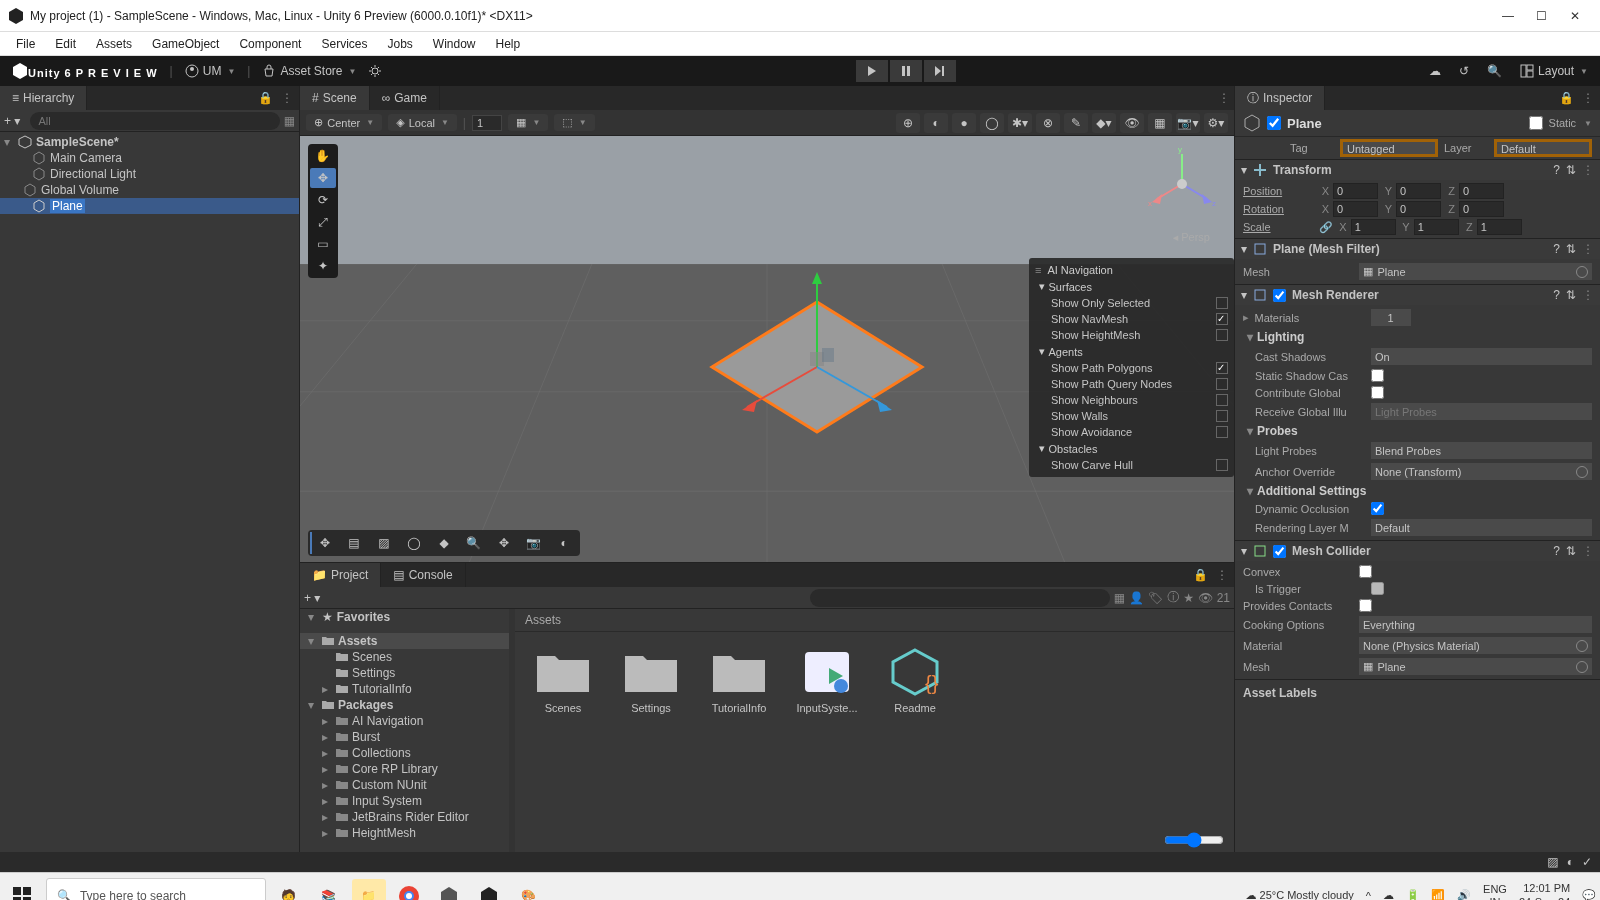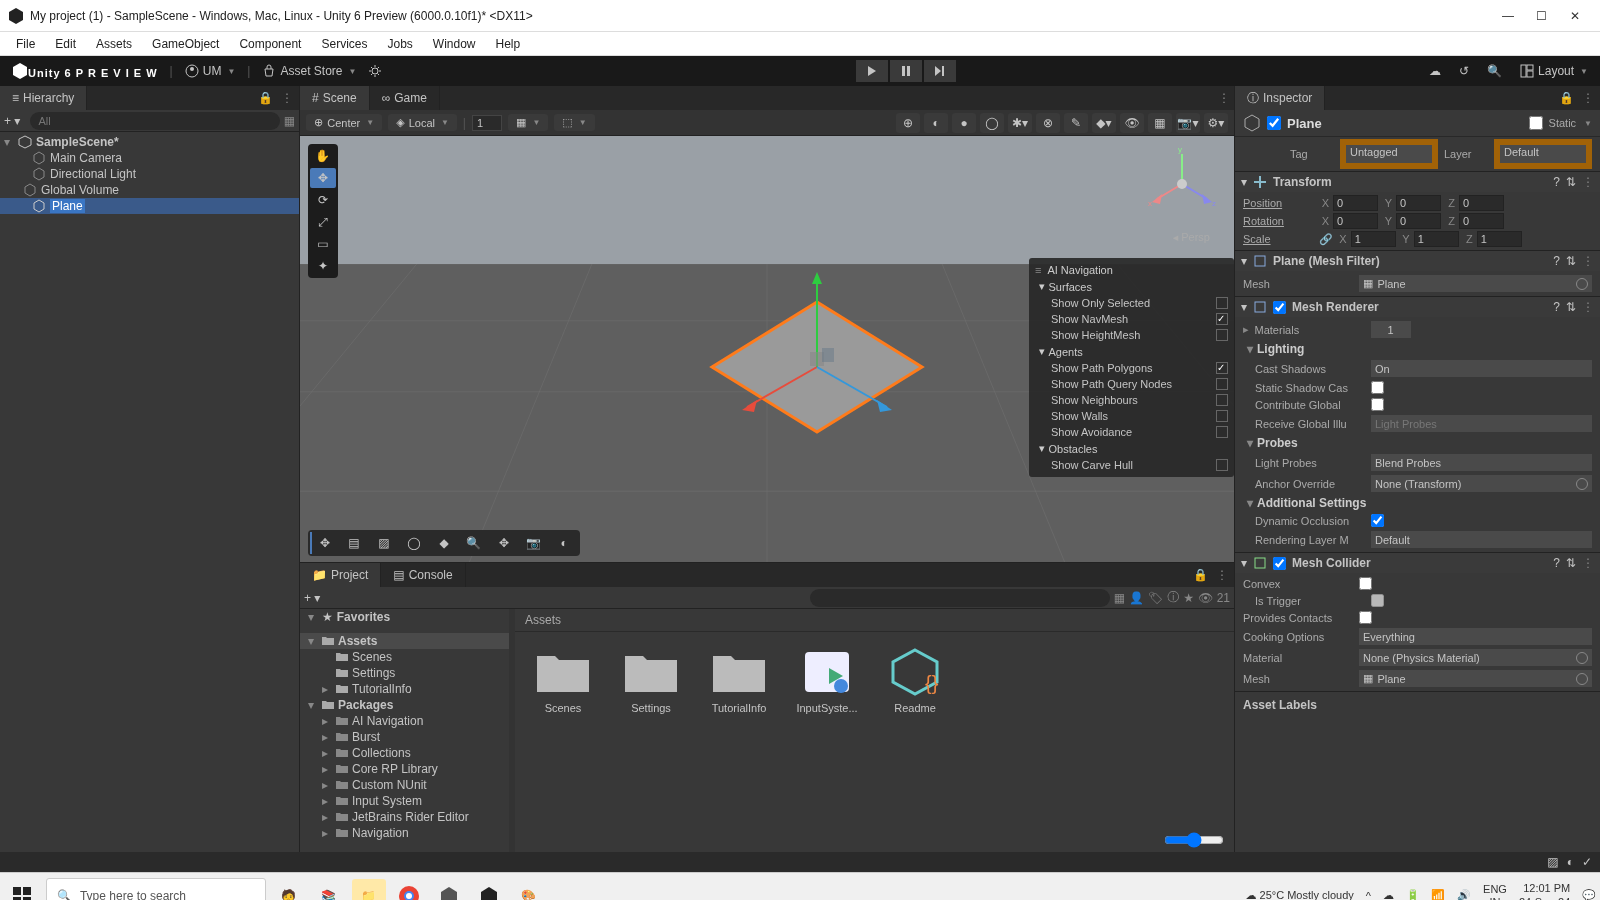--- a/index.html
+++ b/index.html
@@ -66,21 +66,21 @@
 .overlay-panel .chk { width: 12px; height: 12px; border: 1px solid #666; display: inline-block; }
 .overlay-panel .chk.on::after { content: "✓"; font-size: 10px; color: #fff; position: relative; top: -2px; }
 
 .inspector { width: 366px; border-left: 1px solid #222; }
 .insp-header { padding: 4px 8px; display: flex; align-items: center; gap: 6px; border-bottom: 1px solid #282828; }
 .insp-header input[type=checkbox] { width: 14px; height: 14px; }
 .insp-header .name { font-weight: 600; font-size: 13px; color: #ddd; flex: 1; }
 .insp-header .static { color: #aaa; font-size: 11px; }
 .insp-row { display: flex; align-items: center; padding: 2px 8px; gap: 6px; font-size: 11px; margin-left: 47px; }
 .insp-row .lbl { width: 44px; color: #aaa; }
-.insp-row select, .insp-row .dd { flex: 1; background: #4a4a4a; border: 6px solid #a16207; color: #c4c4c4; padding: 1px 4px; font-size: 11px; height: 30px; }
+.insp-row select, .insp-row .dd { flex: 1; background: #4a4a4a; border: 3px solid #a16207; color: #c4c4c4; padding: 1px 4px; font-size: 11px; height: 18px; }
 .component { border-top: 1px solid #222; }
 .comp-header { display: flex; align-items: center; padding: 3px 6px; gap: 6px; background: #3a3a3a; cursor: pointer; }
 .comp-header .cicon { width: 14px; height: 14px; }
 .comp-header .cname { flex: 1; font-weight: 600; font-size: 12px; }
 .comp-header .dots { color: #888; }
 .comp-body { padding: 2px 8px; }
 .vec-row { display: flex; align-items: center; padding: 1px 0; gap: 4px; font-size: 11px; }
 .vec-row .vlbl { width: 72px; color: #aaa; text-decoration: underline; }
 .vec-row .axis { color: #888; width: 10px; text-align: right; }
 .vec-row input { width: 45px; background: #2a2a2a; border: 1px solid #222; color: #c4c4c4; padding: 1px 3px; font-size: 11px; }
@@ -552,21 +552,21 @@
                 <svg class="folder-icon" viewBox="0 0 12 10">
                   <path d="M0 1h4l1 1h7v7H0z" fill="#888"></path>
                 </svg>
                 <span>JetBrains Rider Editor</span>
               </div>
             <div class="tree-item l1">
                 <span class="arrow">▸</span>
                 <svg class="folder-icon" viewBox="0 0 12 10">
                   <path d="M0 1h4l1 1h7v7H0z" fill="#888"></path>
                 </svg>
-                <span>Navigation</span>
+                <span>HeightMesh</span>
               </div>
           </div>
           <div class="proj-grid">
             <div class="proj-path">Assets</div>
             <div class="proj-items">
               <div class="proj-item">
                   <svg class="pi-icon" viewBox="0 0 56 48">
                     <path d="M2 8h18l4 4h30v32H2z" fill="#bbb"></path>
                   </svg>
                   <span class="pi-label">Scenes</span>

